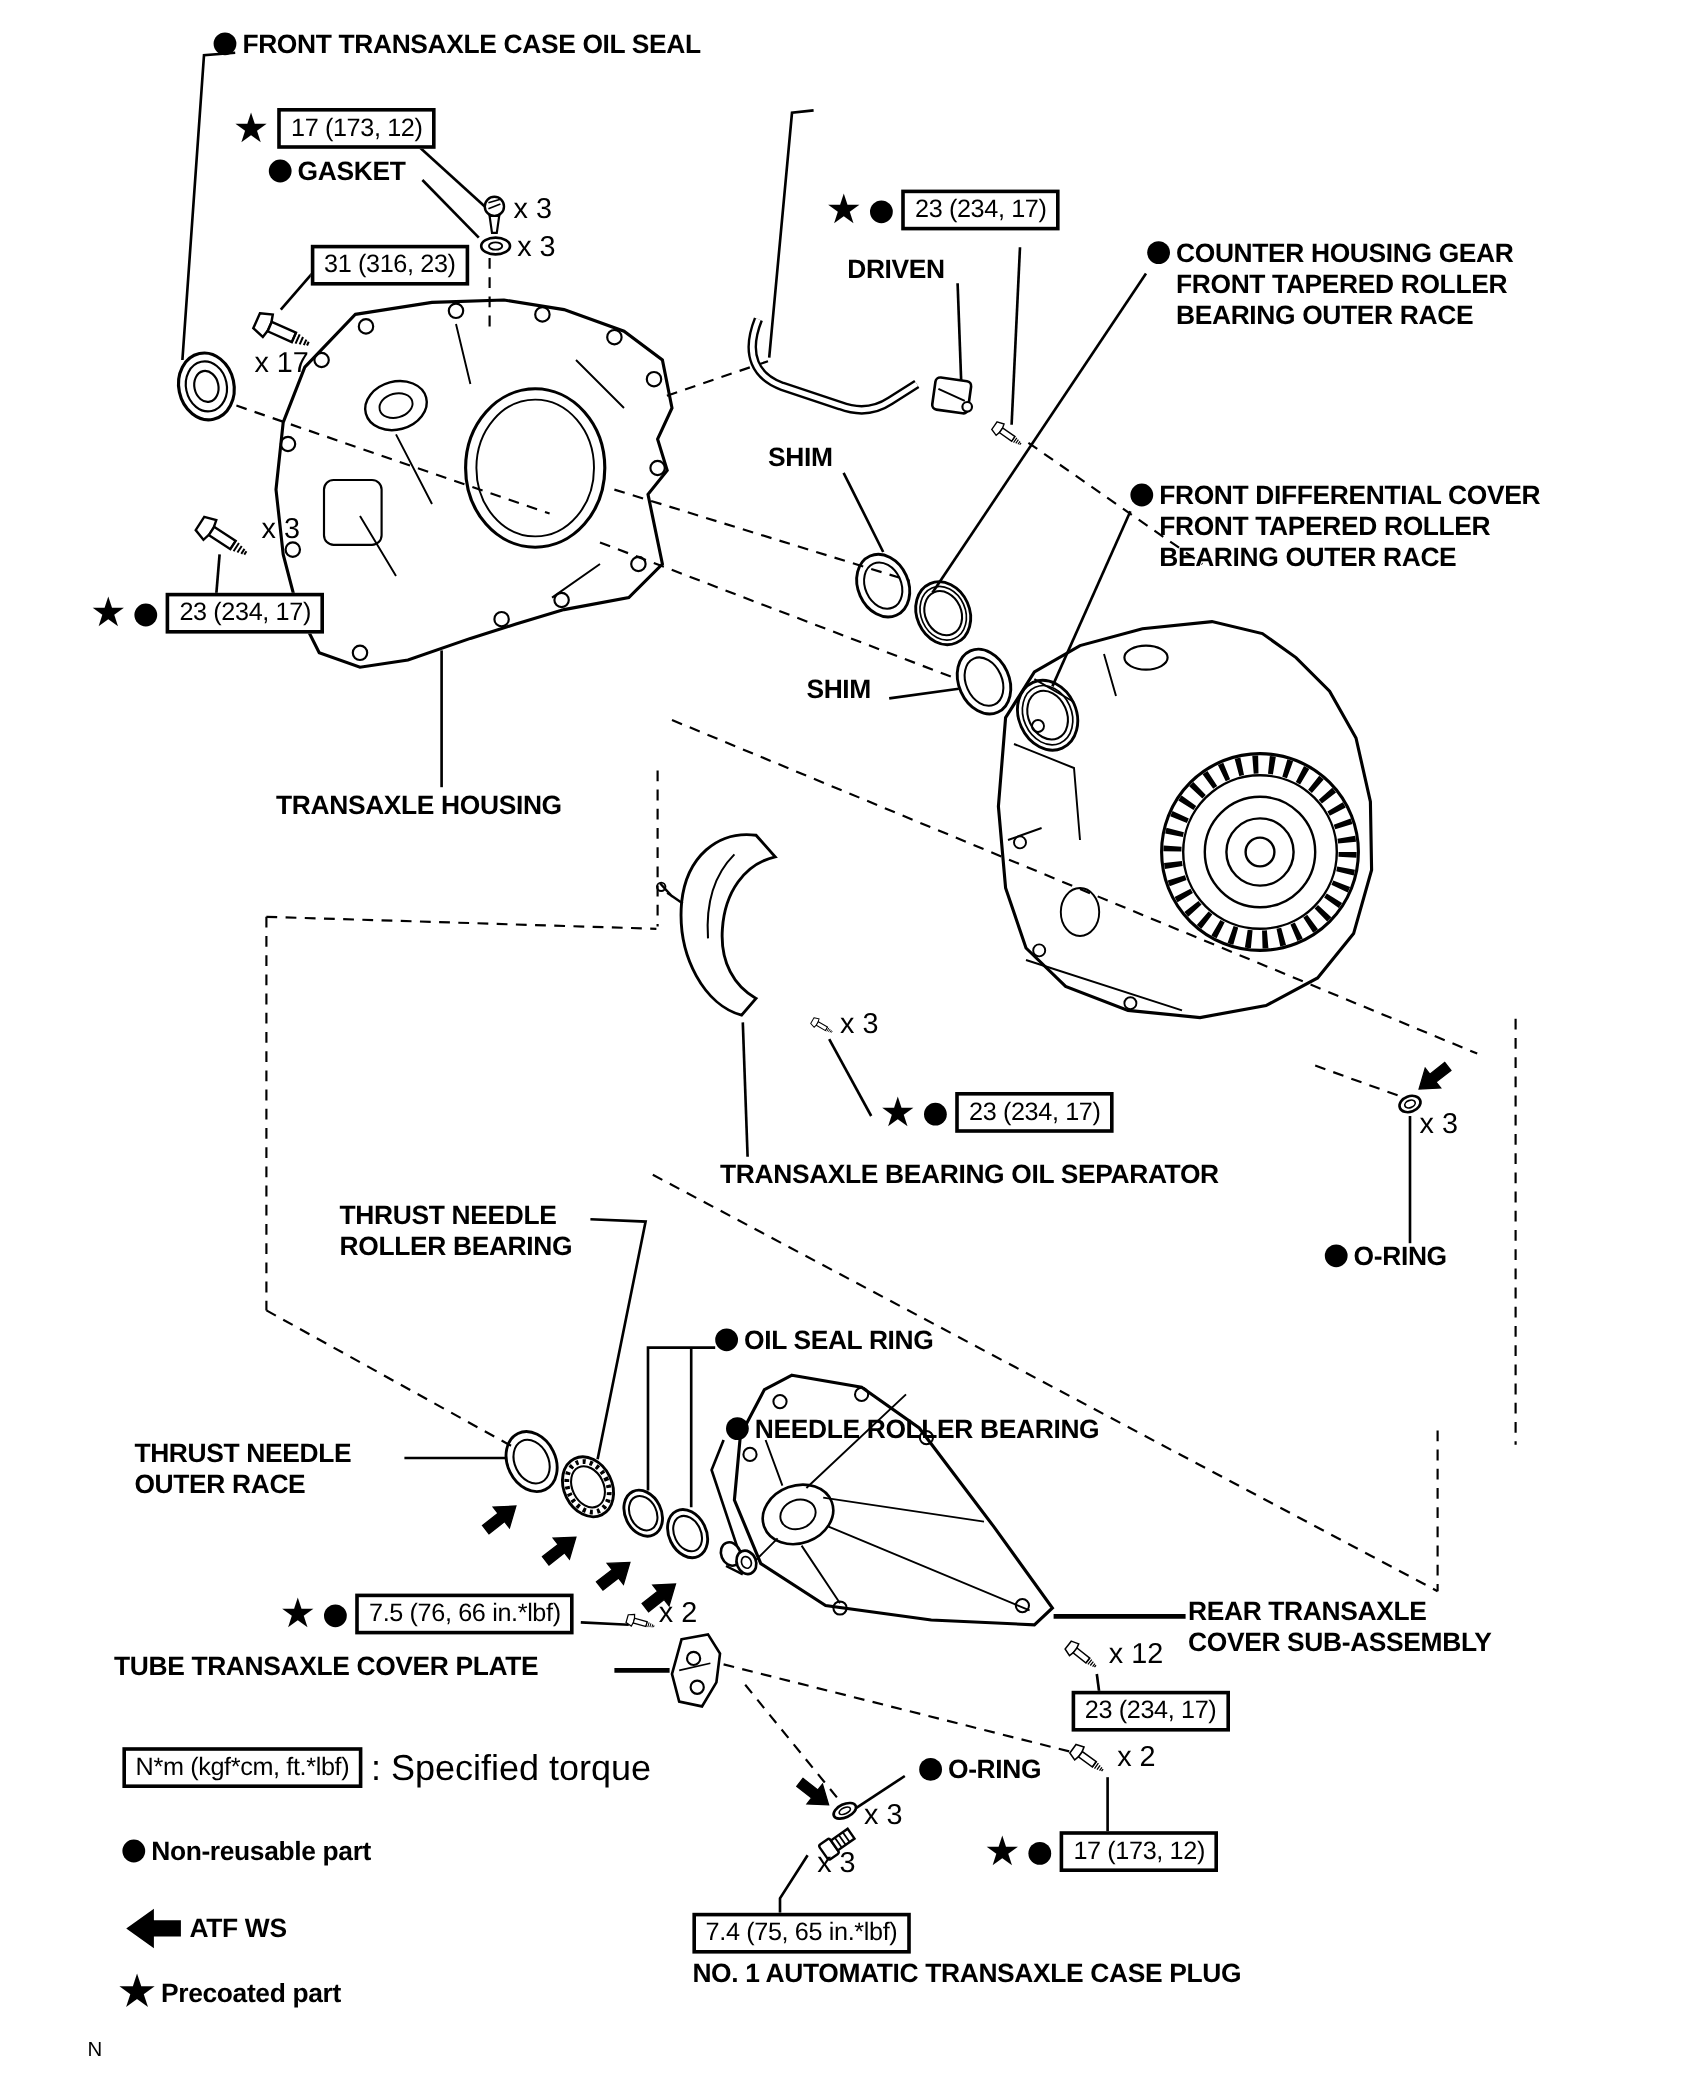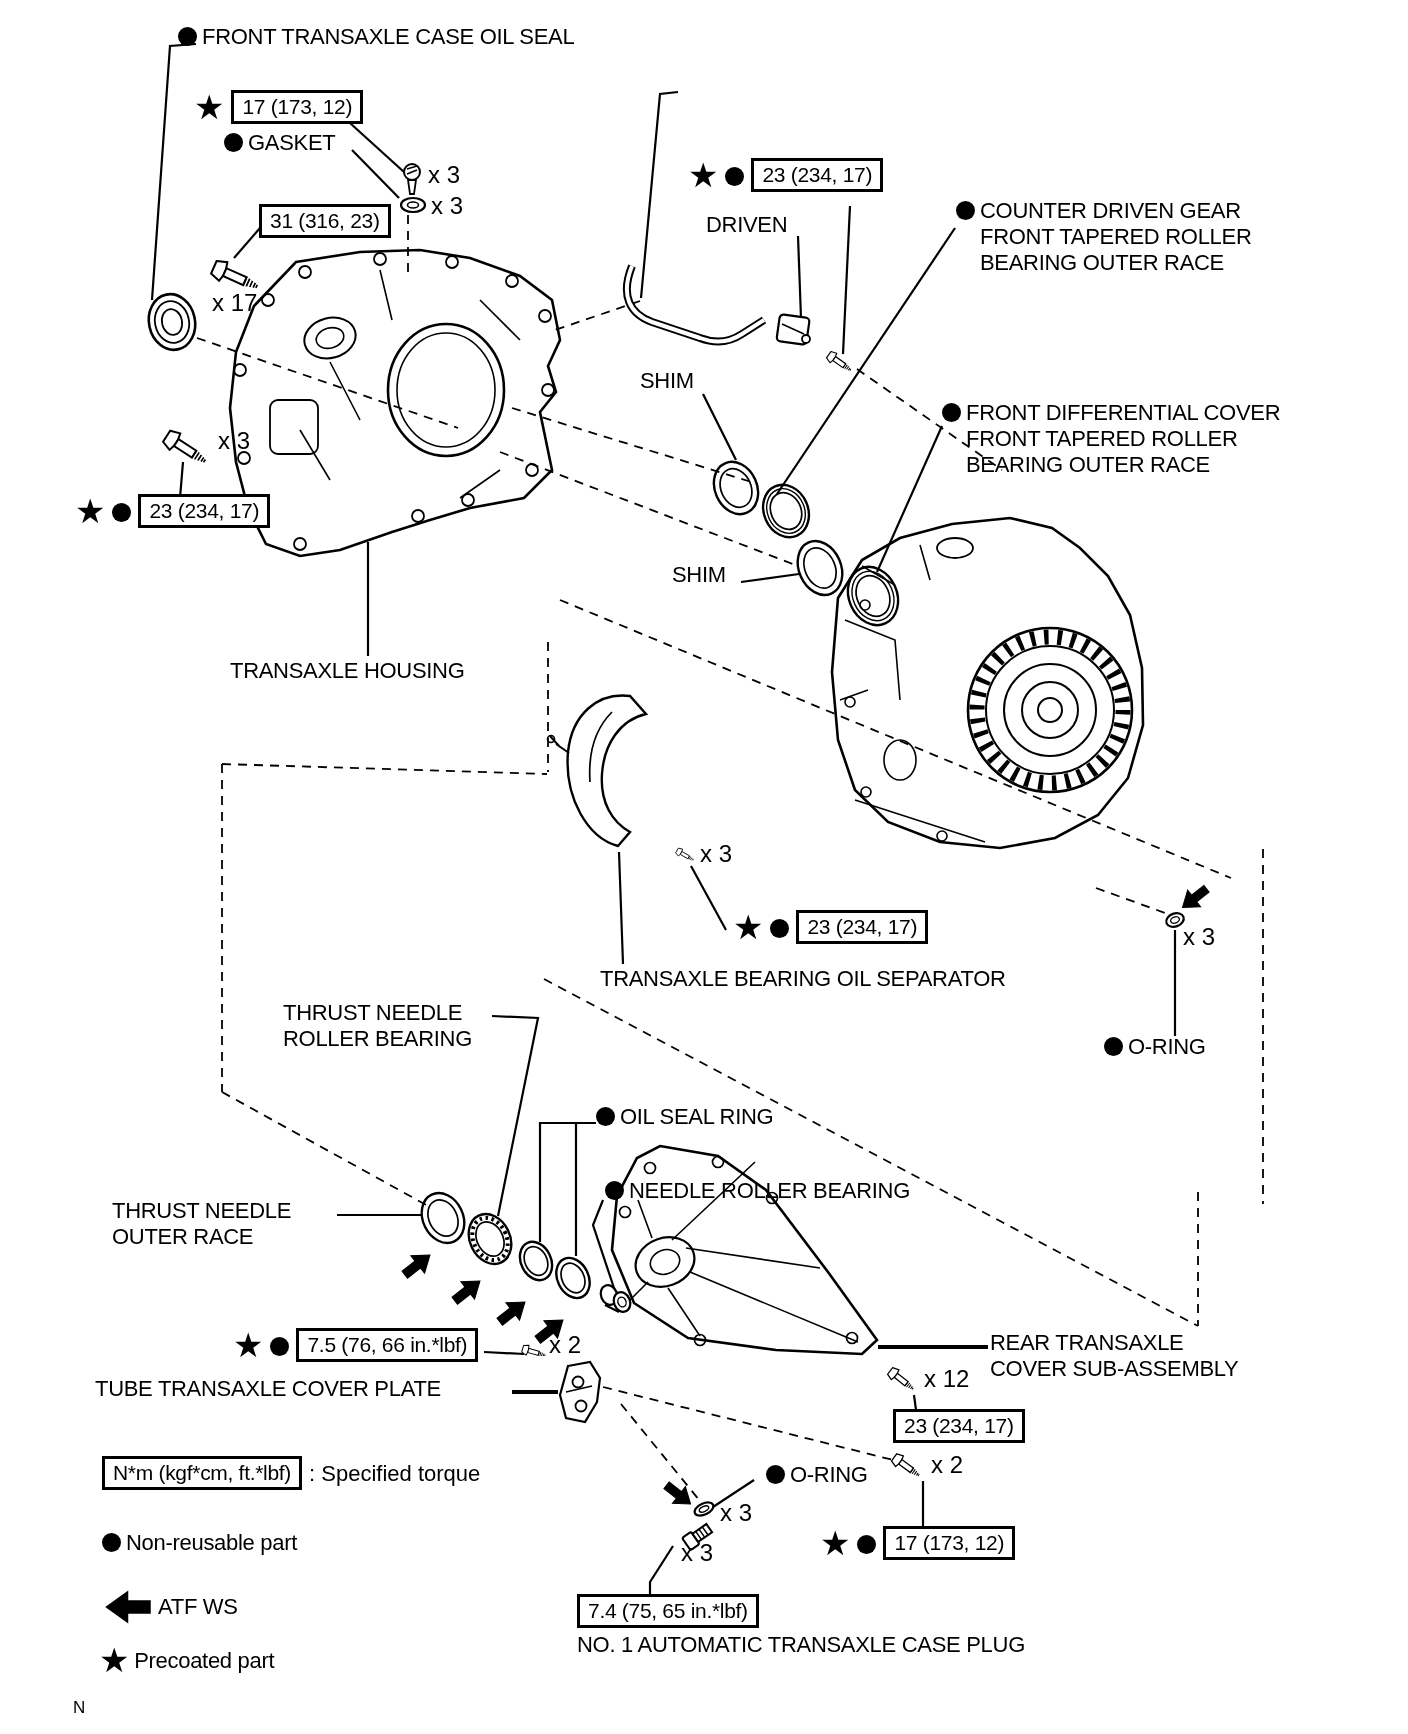--- a/index.html
+++ b/index.html
@@ -1,28 +1,28 @@
 <!DOCTYPE html>
 <html><head>
 <meta charset="utf-8">
 <style>
   html,body{margin:0;padding:0;background:#fff;}
   #page{position:relative;width:1408px;height:1734px;background:#ffffff;overflow:hidden;
         font-family:"Liberation Sans",sans-serif;color:#000;}
   #art{position:absolute;left:0;top:0;}
   .lbl{position:absolute;display:flex;gap:5px;align-items:flex-start;
-       font-size:22px;line-height:26px;letter-spacing:-0.3px;white-space:nowrap;}
+       font-size:22px;line-height:26px;letter-spacing:-0.3px;white-space:nowrap;font-weight:bold;}
   .multi{display:flex;flex-direction:column;}
   .dot{width:19px;height:19px;border-radius:50%;background:#000;flex:none;margin-top:3px;}
   .star{font-size:34px;line-height:26px;margin-top:-1px;flex:none;}
   .trow{position:absolute;display:flex;gap:7px;align-items:center;white-space:nowrap;}
   .tbox{border:3px solid #000;background:#fff;padding:1px 8px 2px;font-size:21px;line-height:25px;letter-spacing:-0.3px;}
   .cnt{position:absolute;font-size:24px;line-height:26px;white-space:nowrap;}
   .nmark{position:absolute;font-size:17px;}
-  .legend-text{font-size:22px;line-height:27px;}
+  .legend-text{font-size:30px;line-height:27px;}
 </style>
 </head>
 <body>
 
 <div id="page">
 
 <svg id="art" width="1408" height="1734" viewBox="0 0 1408 1734">
   <defs>
     <g id="bolt">
       <path d="M0,4 L12,0 L14,8 L14,16 L12,24 L0,20 Z" fill="#fff" stroke="#000" stroke-width="2.4"></path>
@@ -277,21 +277,21 @@
   <div class="tbox">23 (234, 17)</div>
 </div>
 
 <div class="lbl" style="left:706px;top:212px">
   <span>DRIVEN</span>
 </div>
 
 <div class="lbl" style="left:956px;top:198px">
   <span class="dot"></span>
   <span class="multi">
-    <span>COUNTER DRIVEN GEAR</span>
+    <span>COUNTER HOUSING GEAR</span>
     <span>FRONT TAPERED ROLLER</span>
     <span>BEARING OUTER RACE</span>
   </span>
 </div>
 
 <div class="lbl" style="left:640px;top:368px">
   <span>SHIM</span>
 </div>
 
 <div class="lbl" style="left:942px;top:400px">

